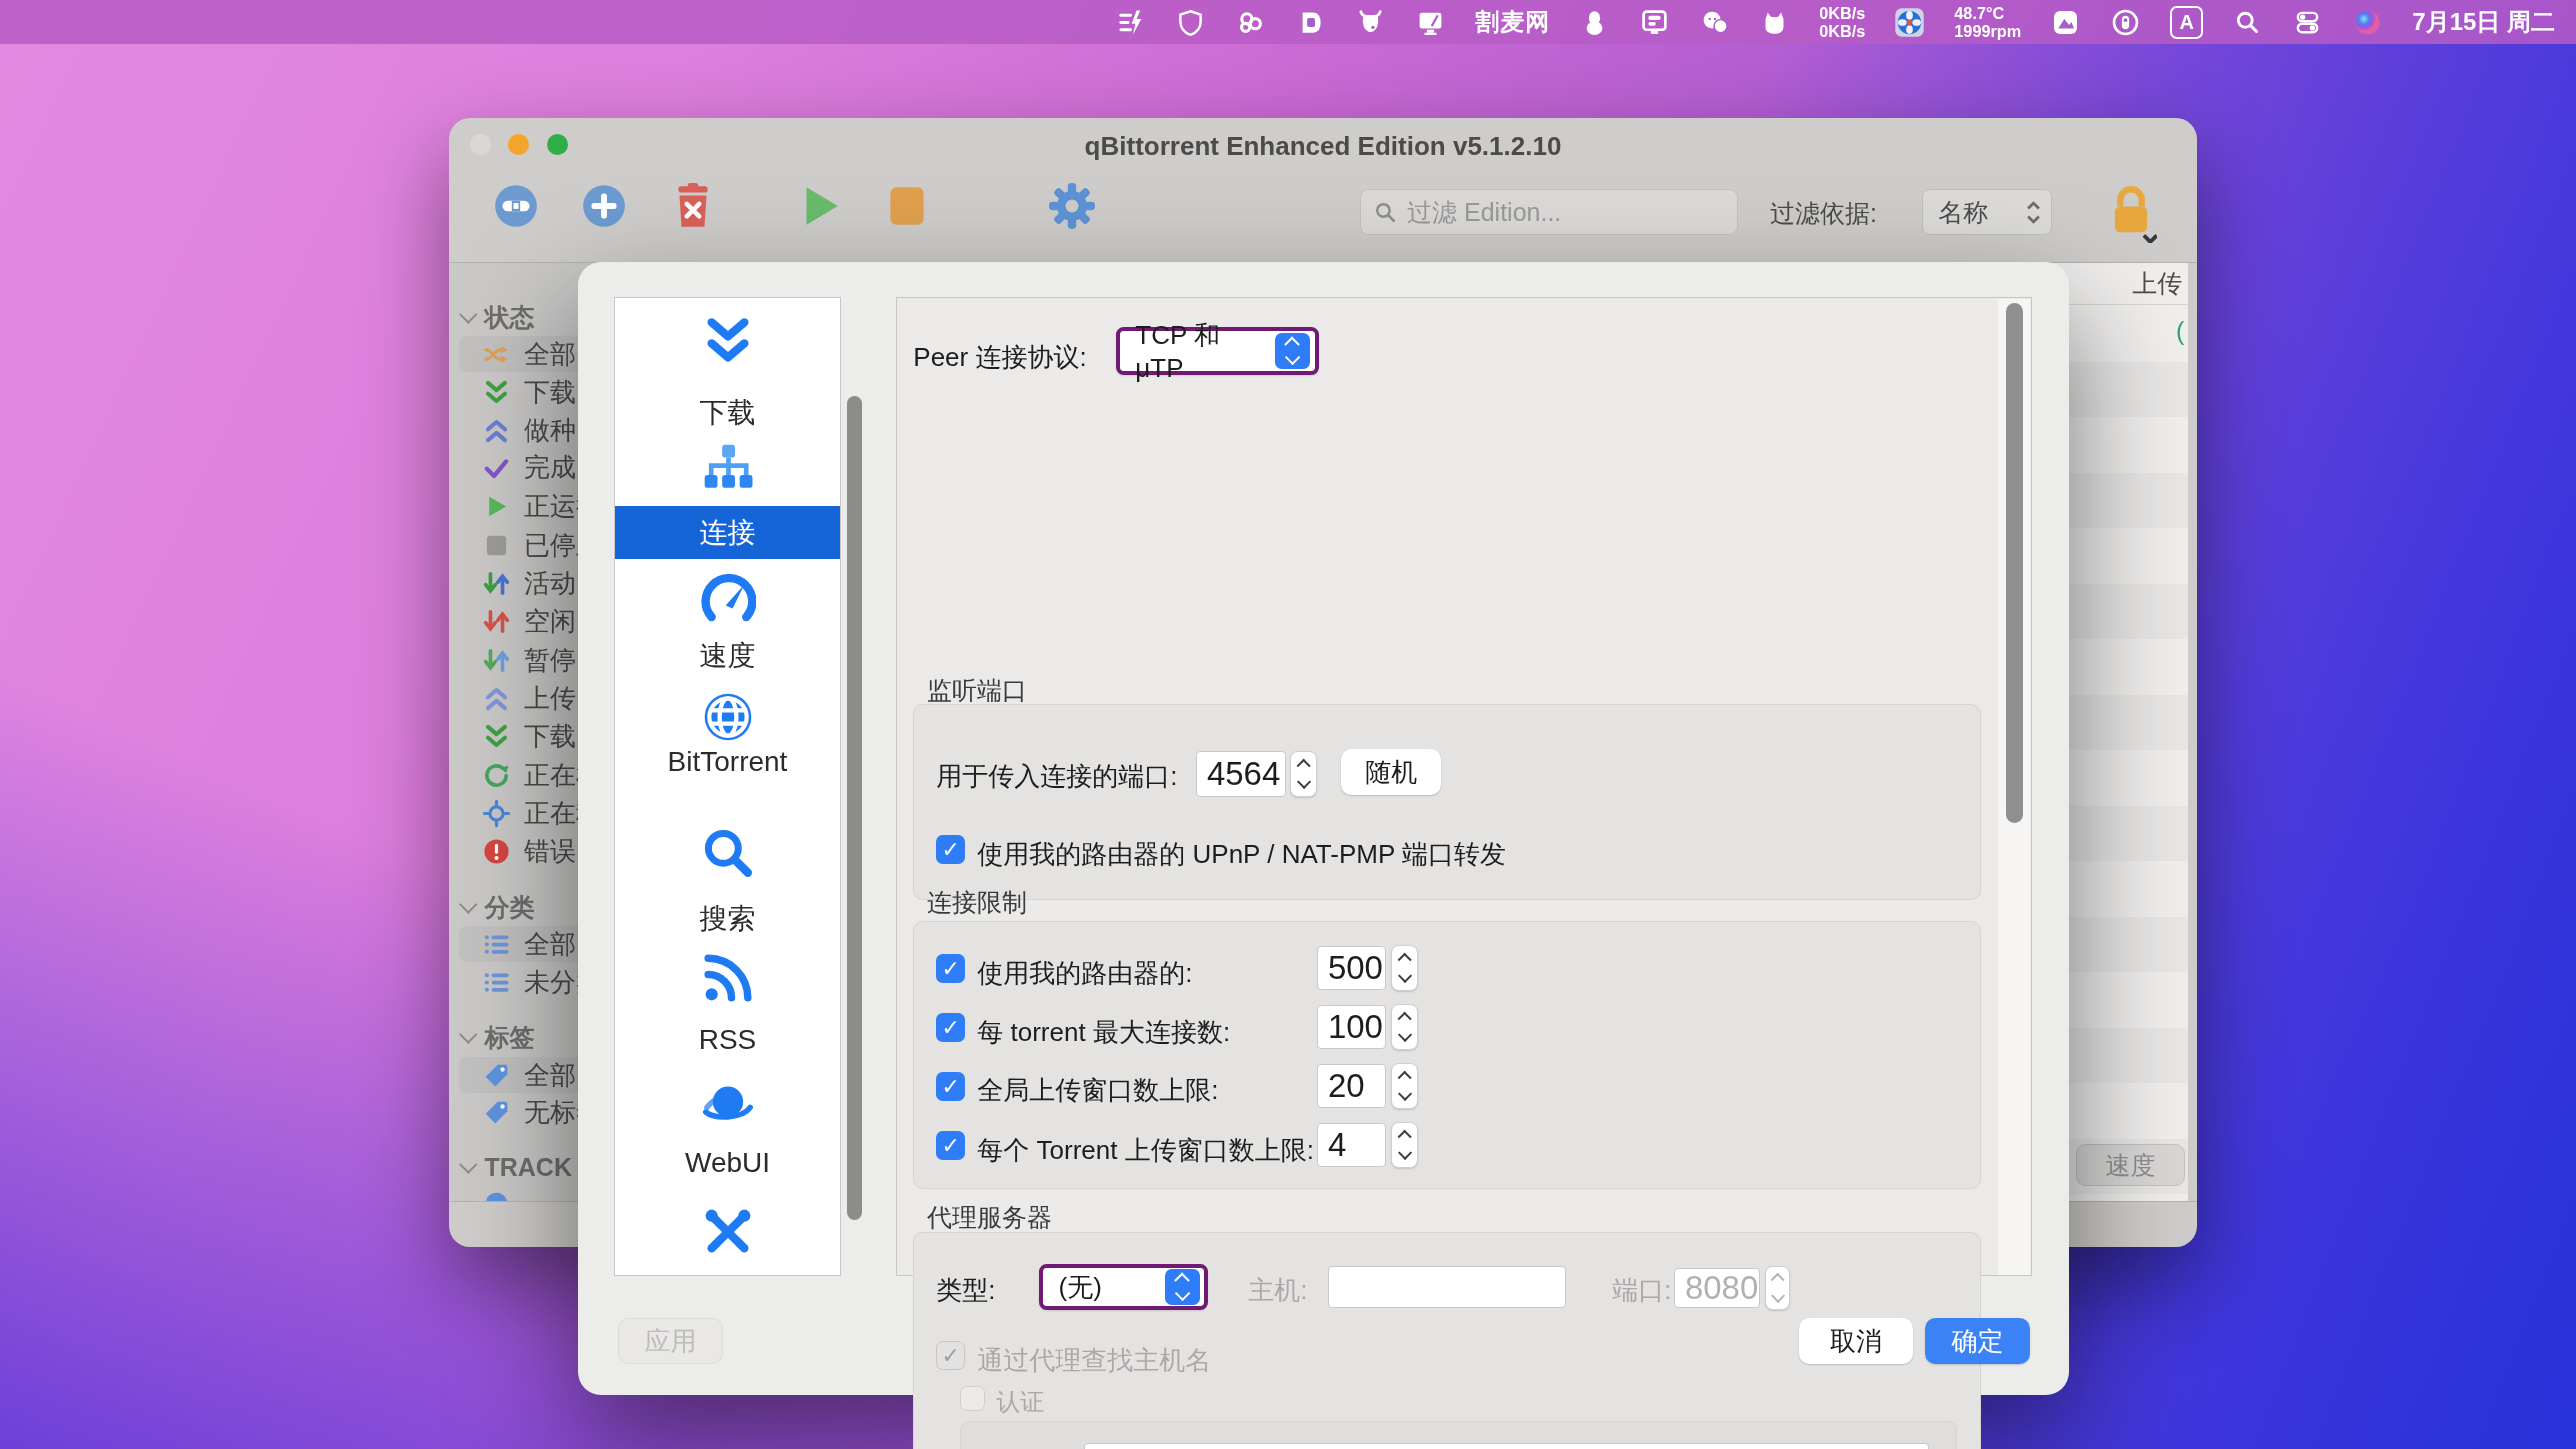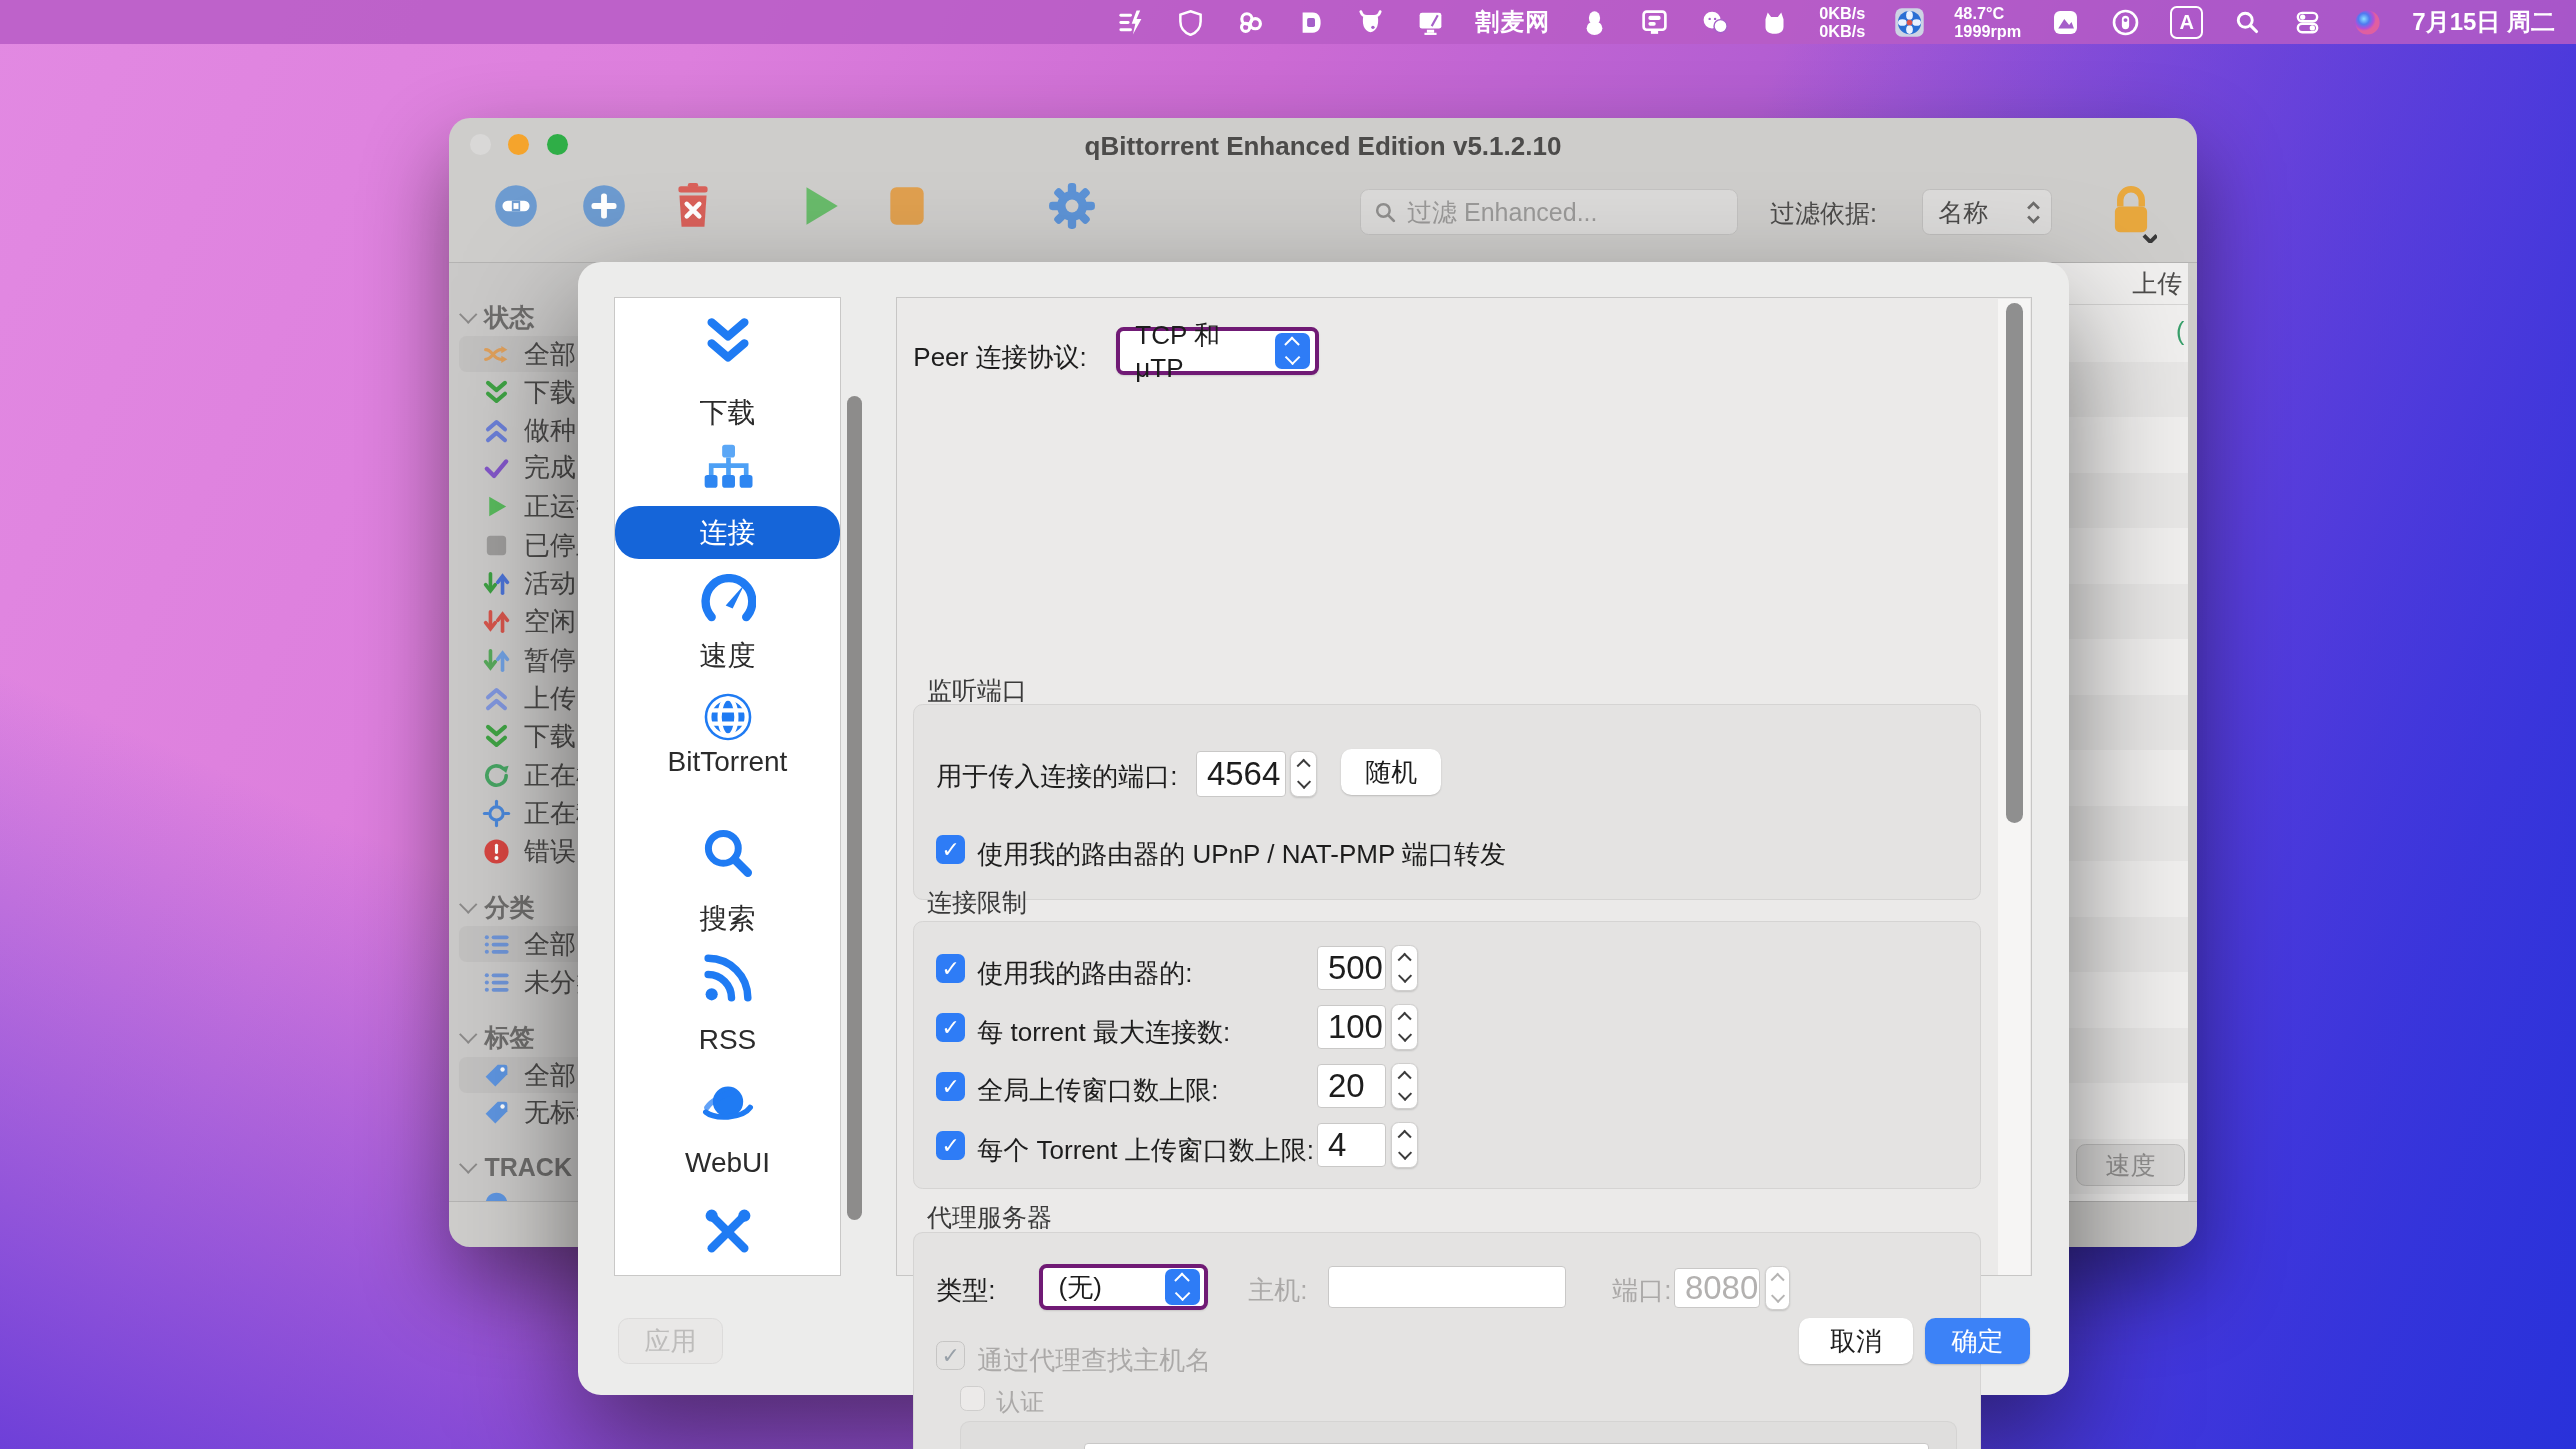--- a/index.html
+++ b/index.html
@@ -280,21 +280,21 @@
           </g>
           <circle cx="12" cy="12" r="3.1" fill="#cecdcb"></circle>
         </svg>
     </span>
 
     <div class="searchbox">
       <svg width="25" height="25" viewBox="0 0 24 24">
           <circle cx="10" cy="10" r="6" fill="none" stroke="#8f8e8d" stroke-width="2.4"></circle>
           <line x1="14.5" y1="14.5" x2="20" y2="20" stroke="#8f8e8d" stroke-width="2.6" stroke-linecap="round"></line>
         </svg>
-      <span class="ph">过滤 Enhanced...</span>
+      <span class="ph">过滤 Edition...</span>
     </div>
     <span class="filterby">过滤依据:</span>
     <div class="filtersel">
       <span>名称</span>
       <svg width="19" height="27" viewBox="0 0 12 20">
           <path d="M2 7 L6 3 L10 7" fill="none" stroke="#6d6c6b" stroke-width="2"></path>
           <path d="M2 13 L6 17 L10 13" fill="none" stroke="#6d6c6b" stroke-width="2"></path>
         </svg>
     </div>
     <span class="toolbar-ic" style="left:1656px;top:67px;">
@@ -573,21 +573,21 @@
               <rect x="9.5" y="15" width="5.5" height="5.5" rx="1.2" fill="#2e86f1"></rect>
               <rect x="17" y="15" width="5.5" height="5.5" rx="1.2" fill="#2e86f1"></rect>
             </g>
             <g fill="none" stroke="#4da0f5" stroke-width="2">
               <path d="M12.2 7.5 V11"></path>
               <path d="M4.8 15 V11 H19.8 V15"></path>
               <path d="M12.2 11 V15"></path>
             </g>
           </svg>
         </span>
-      <div class="nav-item-lb sel" style="top:208px;border-radius:24px;">连接</div>
+      <div class="nav-item-lb sel" style="top:208px;">连接</div>
 
       <span class="nav-item-ic" style="top:276px;">
           <svg width="56" height="56" viewBox="0 0 24 24">
             <path d="M19.8 18.5 A10 10 0 1 0 5 18.5" fill="none" stroke="#1f7bf3" stroke-width="3.6" stroke-linecap="round"></path>
             <path d="M11 13.5 L19 4.5 L14 14.8" fill="#1f7bf3"></path>
           </svg>
         </span>
       <div class="nav-item-lb" style="top:339px;">速度</div>
 
       <span class="nav-item-ic" style="top:391px;">

